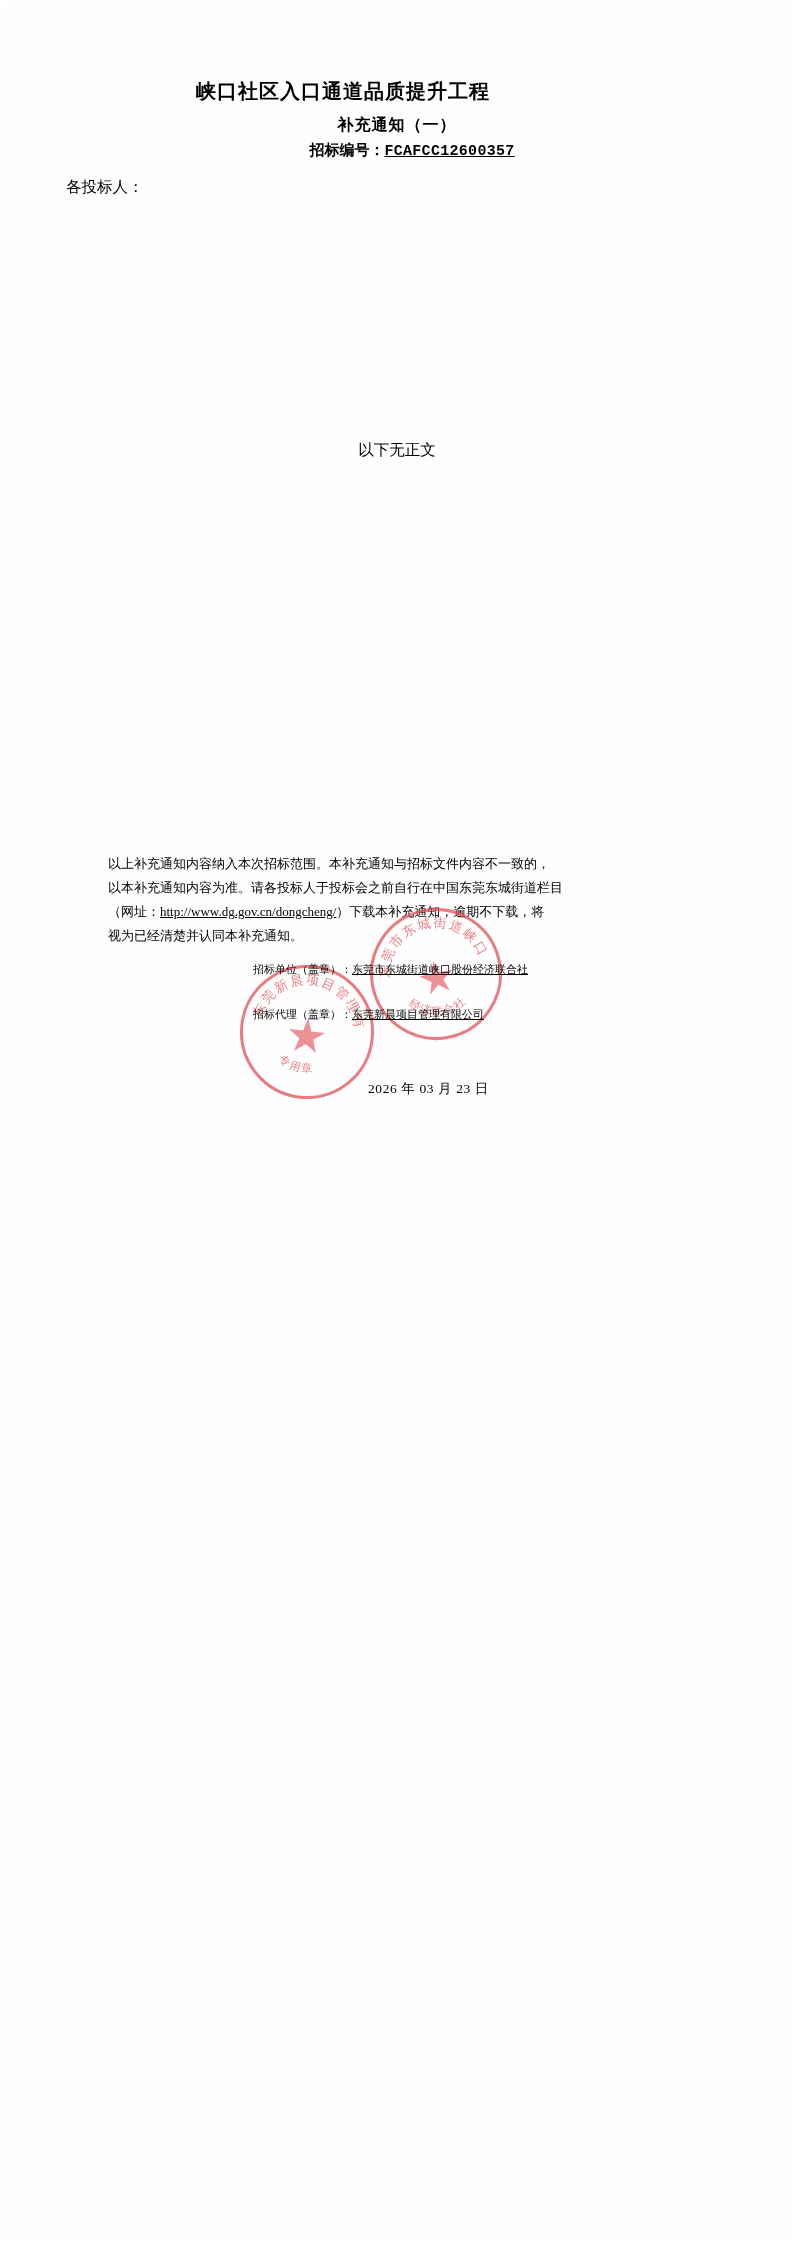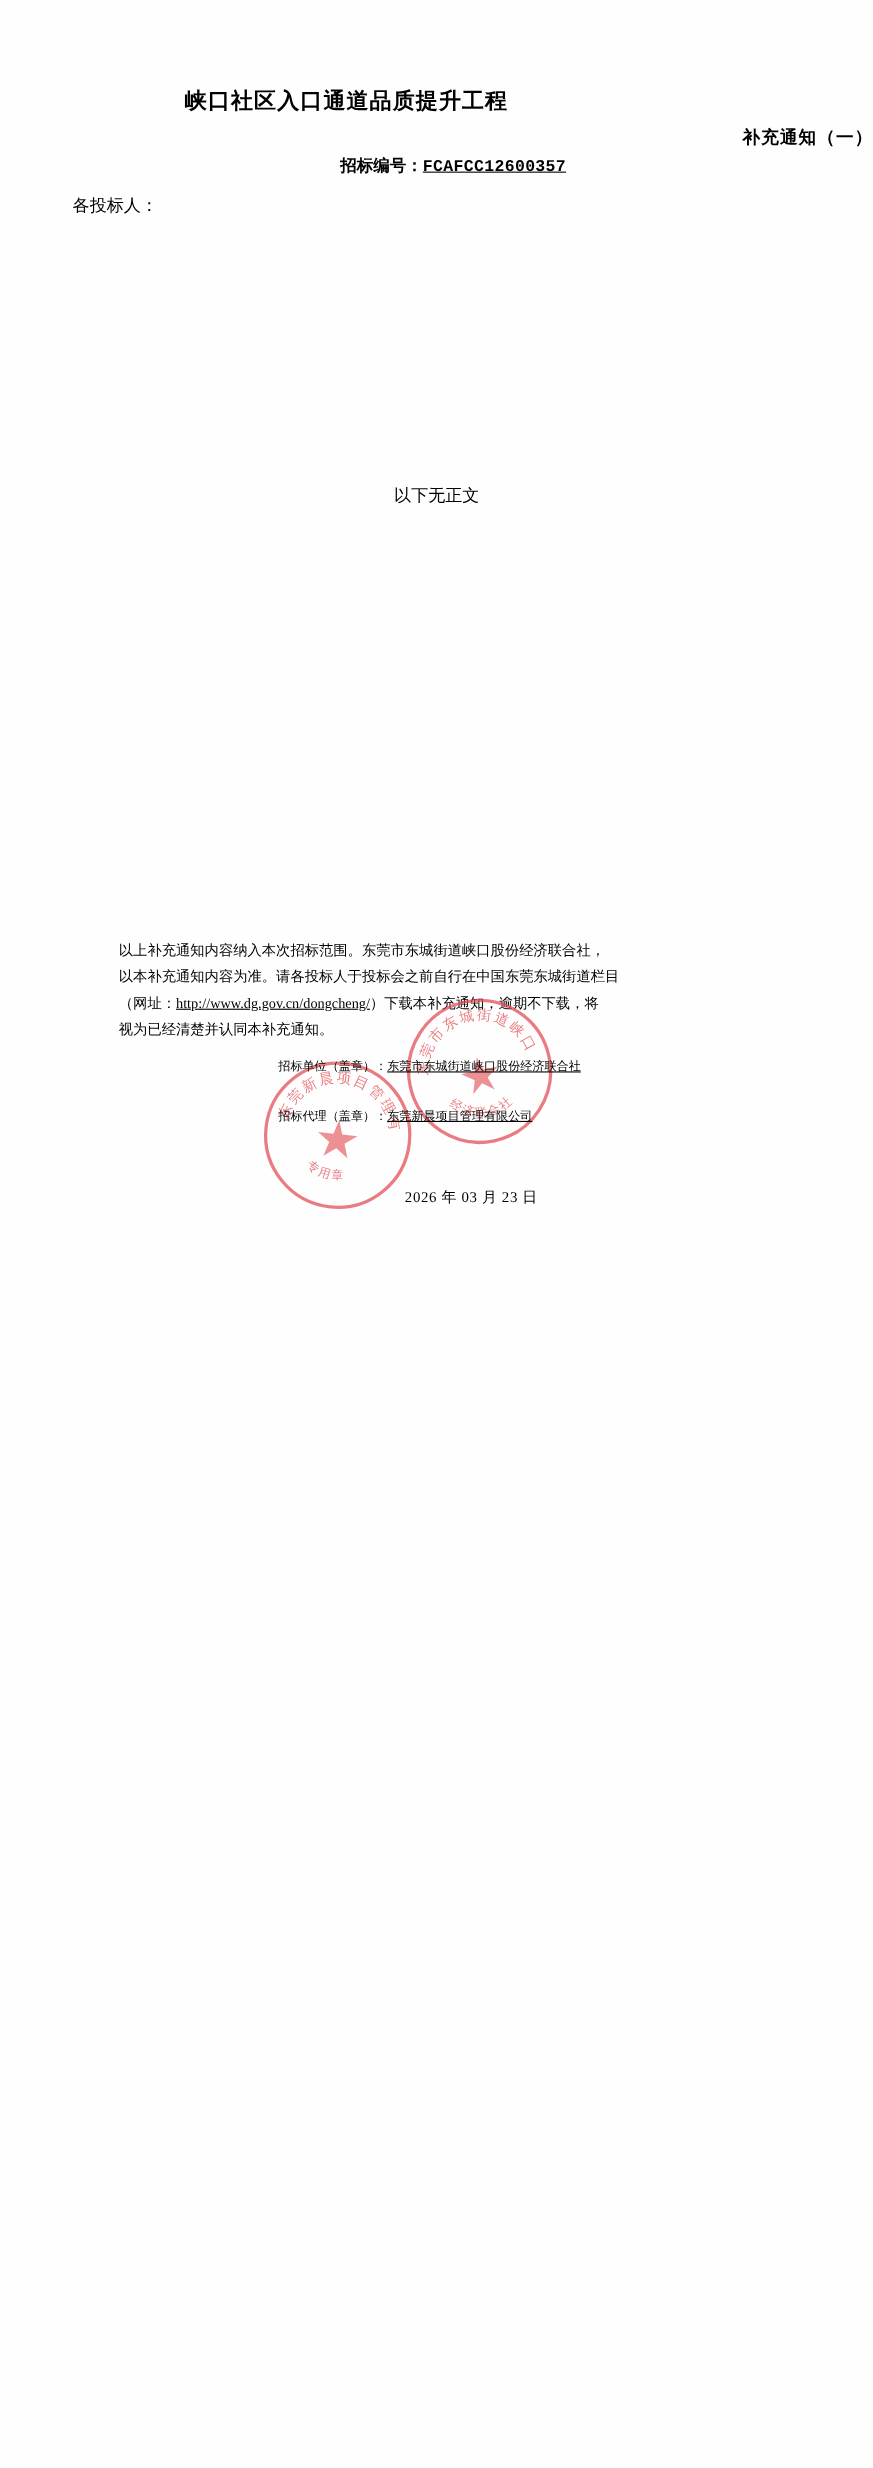--- a/index.html
+++ b/index.html
@@ -26,27 +26,28 @@
   
   .doc-title {
     position: absolute;
     top: 78px;
     left: 0;
     width: 630px;
     text-align: center;
     font-size: 20px;
     font-weight: bold;
     letter-spacing: 1px;
+    padding-left: 28px;
   }
   .doc-subtitle {
     position: absolute;
     top: 115px;
     left: 0;
     width: 794px;
-    text-align: right;
+    text-align: center;
     font-size: 16px;
     font-weight: bold;
     letter-spacing: 1px;
   }
   .doc-number-row {
     position: absolute;
     top: 141px;
     left: 0;
     width: 794px;
     text-align: center;
@@ -182,21 +183,21 @@
   <div class="doc-subtitle">补充通知（一）</div>
 
   <div class="doc-number-row">
     <span class="doc-number-label">招标编号：</span><span class="doc-number-value">FCAFCC12600357</span>
   </div>
 
   <div class="salutation">各投标人：</div>
   <div class="no-text-below">以下无正文</div>
 
   <div class="footer-note">
-    <span class="ln">以上补充通知内容纳入本次招标范围。东莞市东城街道峡口股份经济联合社，</span>
+    <span class="ln">以上补充通知内容纳入本次招标范围。本补充通知与招标文件内容不一致的，</span>
     <span class="ln">以本补充通知内容为准。请各投标人于投标会之前自行在中国东莞东城街道栏目</span>
     <span class="ln indent"><span>（网址：</span><span class="url">http://www.dg.gov.cn/dongcheng/</span><span>）下载本补充通知，逾期不下载，将</span></span>
     <span class="ln">视为已经清楚并认同本补充通知。</span>
   </div>
 
   <div class="seal seal-a">
     <svg viewBox="0 0 126 126" xmlns="http://www.w3.org/2000/svg" aria-hidden="true">
       <defs>
         <path id="arcA" d="M 16,63 A 47,47 0 1 1 110,63" fill="none"></path>
         <path id="arcA2" d="M 22,63 A 41,41 0 0 0 104,63" fill="none"></path>

